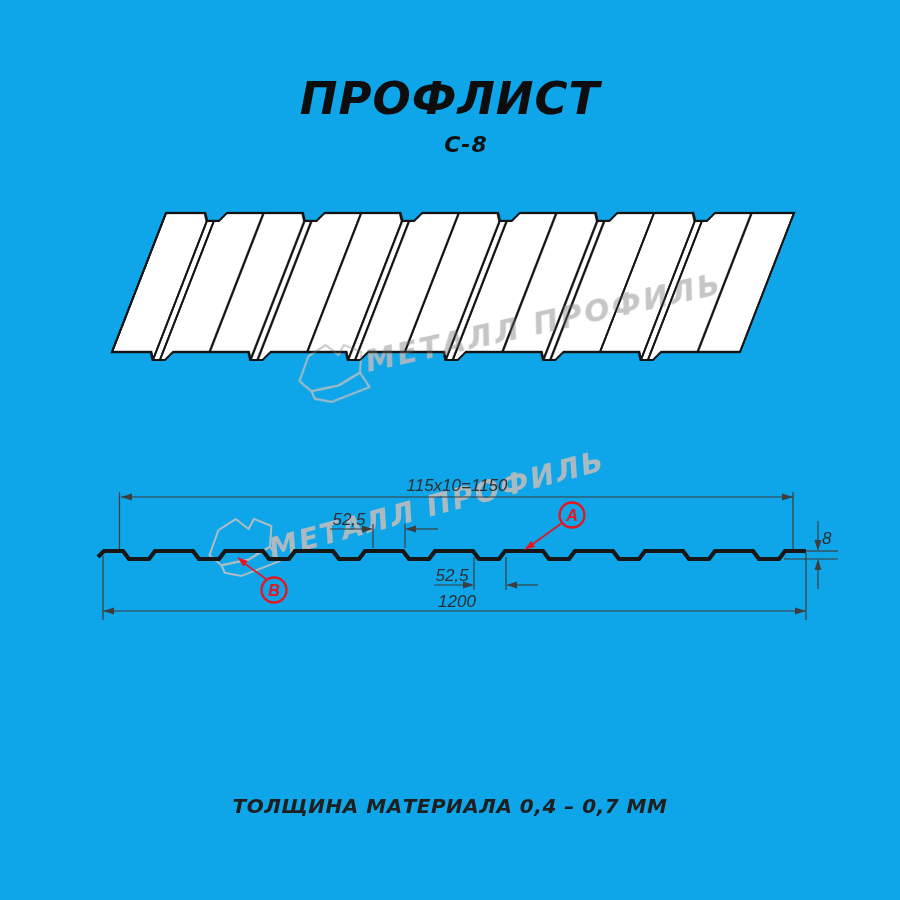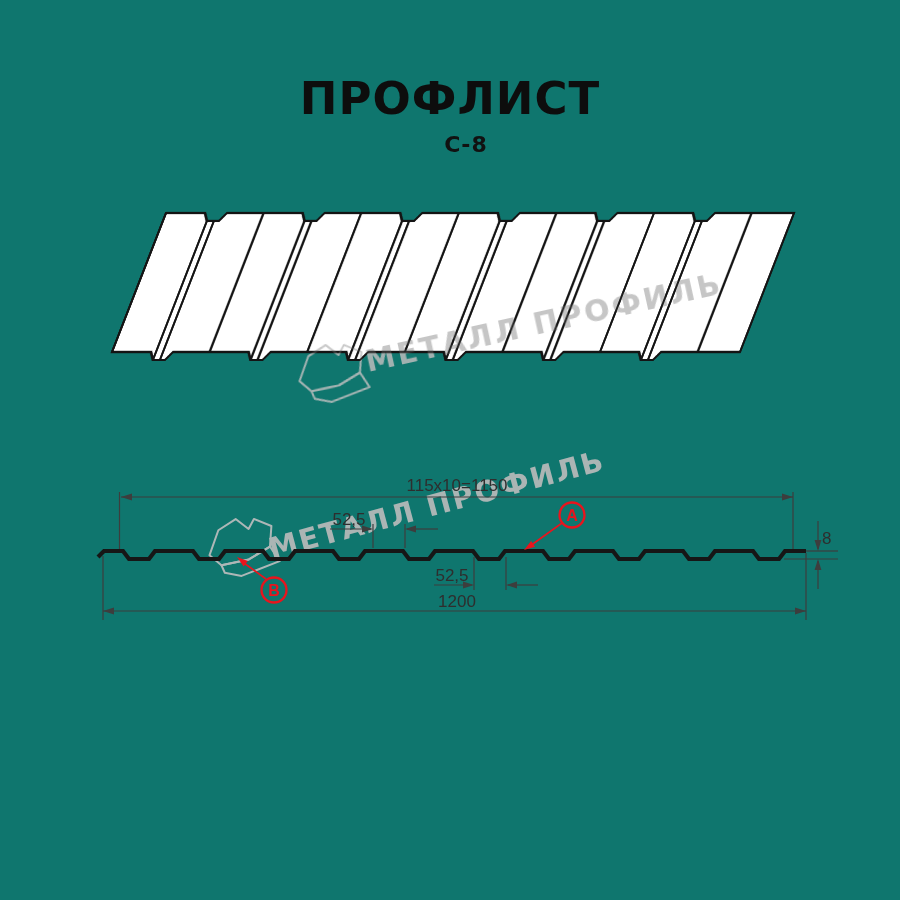--- a/index.html
+++ b/index.html
@@ -1,19 +1,19 @@
 <!DOCTYPE html>
 <html><head>
 <meta charset="utf-8">
 <style>
   html,body{margin:0;padding:0;background:#e9e9e9;}
   .page{
     position:relative;width:900px;height:900px;margin:0 auto;
-    background:#0f766e;overflow:hidden;
-    font-family:"Liberation Sans",sans-serif;color:#161616;
+    background:#0ea5e9;overflow:hidden;
+    font-family:"Liberation Sans",sans-serif;color:#161616;font-style:italic;
   }
   .title{
     position:absolute;top:72px;left:0;width:100%;text-align:center;
     font-family:"DejaVu Sans",sans-serif;font-weight:800;font-size:45px;
     letter-spacing:1px;color:#0d0d0d;margin:0;
   }
   .subtitle{
     position:absolute;top:132px;left:16px;width:100%;text-align:center;
     font-family:"DejaVu Sans",sans-serif;font-weight:600;font-size:22px;
     color:#111;letter-spacing:1px;
@@ -187,13 +187,14 @@
 
       <g>
         <circle cx="274" cy="590" r="12.5" fill="none" stroke="#e9141d" stroke-width="2.3"></circle>
         <line x1="266" y1="579" x2="244" y2="563" stroke="#e9141d" stroke-width="1.6"></line>
         <path d="M237,557 L247.8,560.9 L243.6,566.5 Z" fill="#e9141d"></path>
         <text class="marker-text" x="274" y="596" text-anchor="middle" fill="#e9141d">B</text>
       </g>
     </g>
   </svg>
 
+  <div class="footer-note">ТОЛЩИНА МАТЕРИАЛА 0,4 – 0,7 ММ</div>
 </div>
 
 </body></html>

